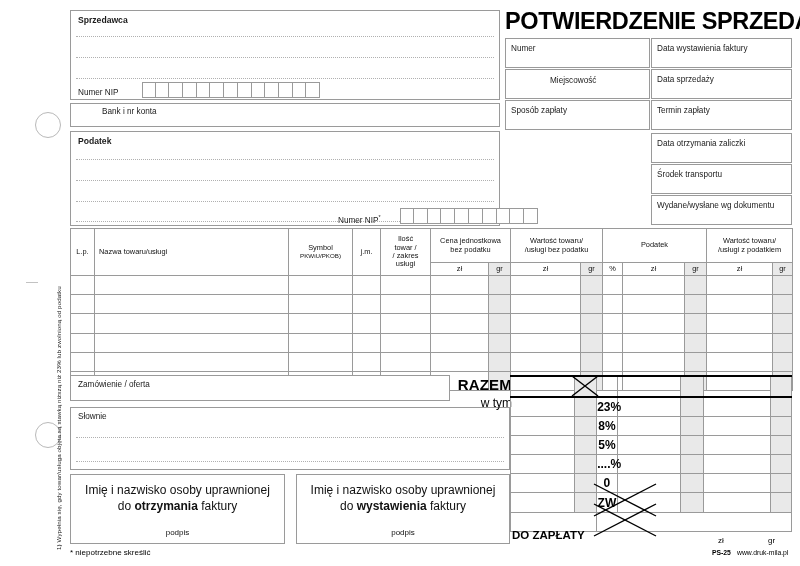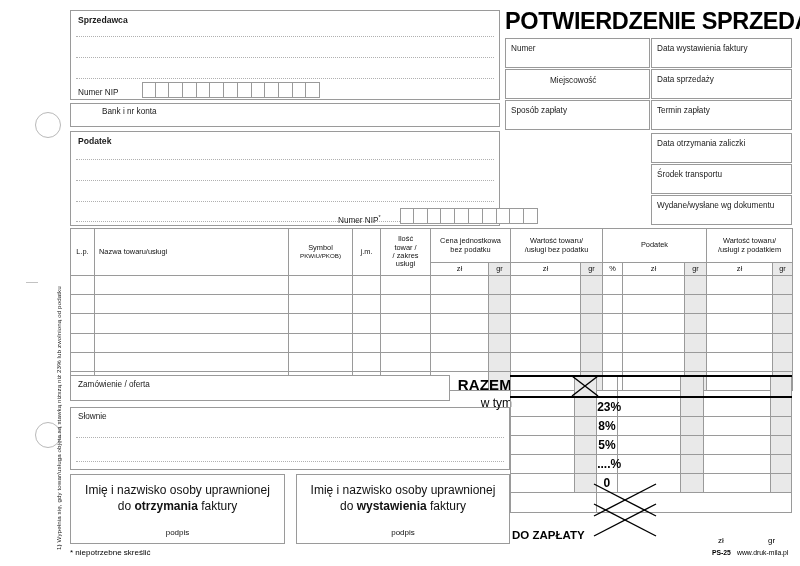--- a/index.html
+++ b/index.html
@@ -438,20 +438,29 @@
           <tr>
             <td></td>
             <td class="shade"></td>
             <td class=" rate">0</td>
             <td></td>
             <td class="shade"></td>
             <td></td>
             <td class="shade"></td>
           </tr>
           <tr>
+            <td></td>
+            <td class="shade"></td>
+            <td class=" rate">ZW</td>
+            <td></td>
+            <td class="shade"></td>
+            <td></td>
+            <td class="shade"></td>
+          </tr>
+          <tr>
             <td colspan="2"></td>
             <td colspan="5"></td>
           </tr>
         </tbody>
     </table>
   </div>
 
   <div id="dozaplaty">DO ZAPŁATY</div>
   <div class="zlgr" style="left:718px; top:536px;">zł</div>
   <div class="zlgr" style="left:768px; top:536px;">gr</div>

